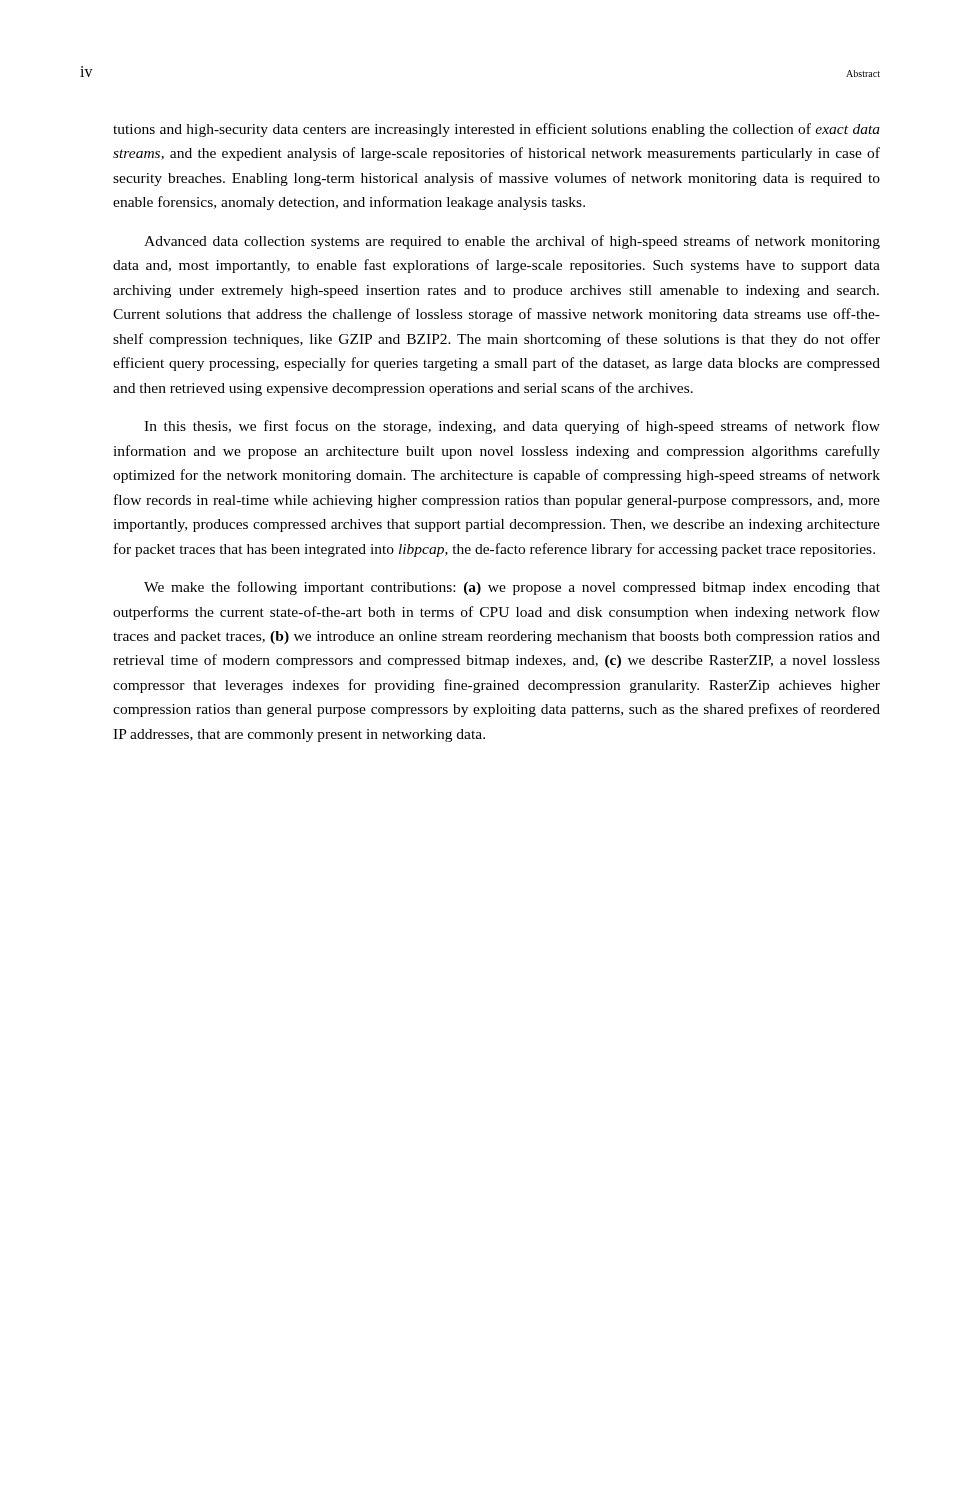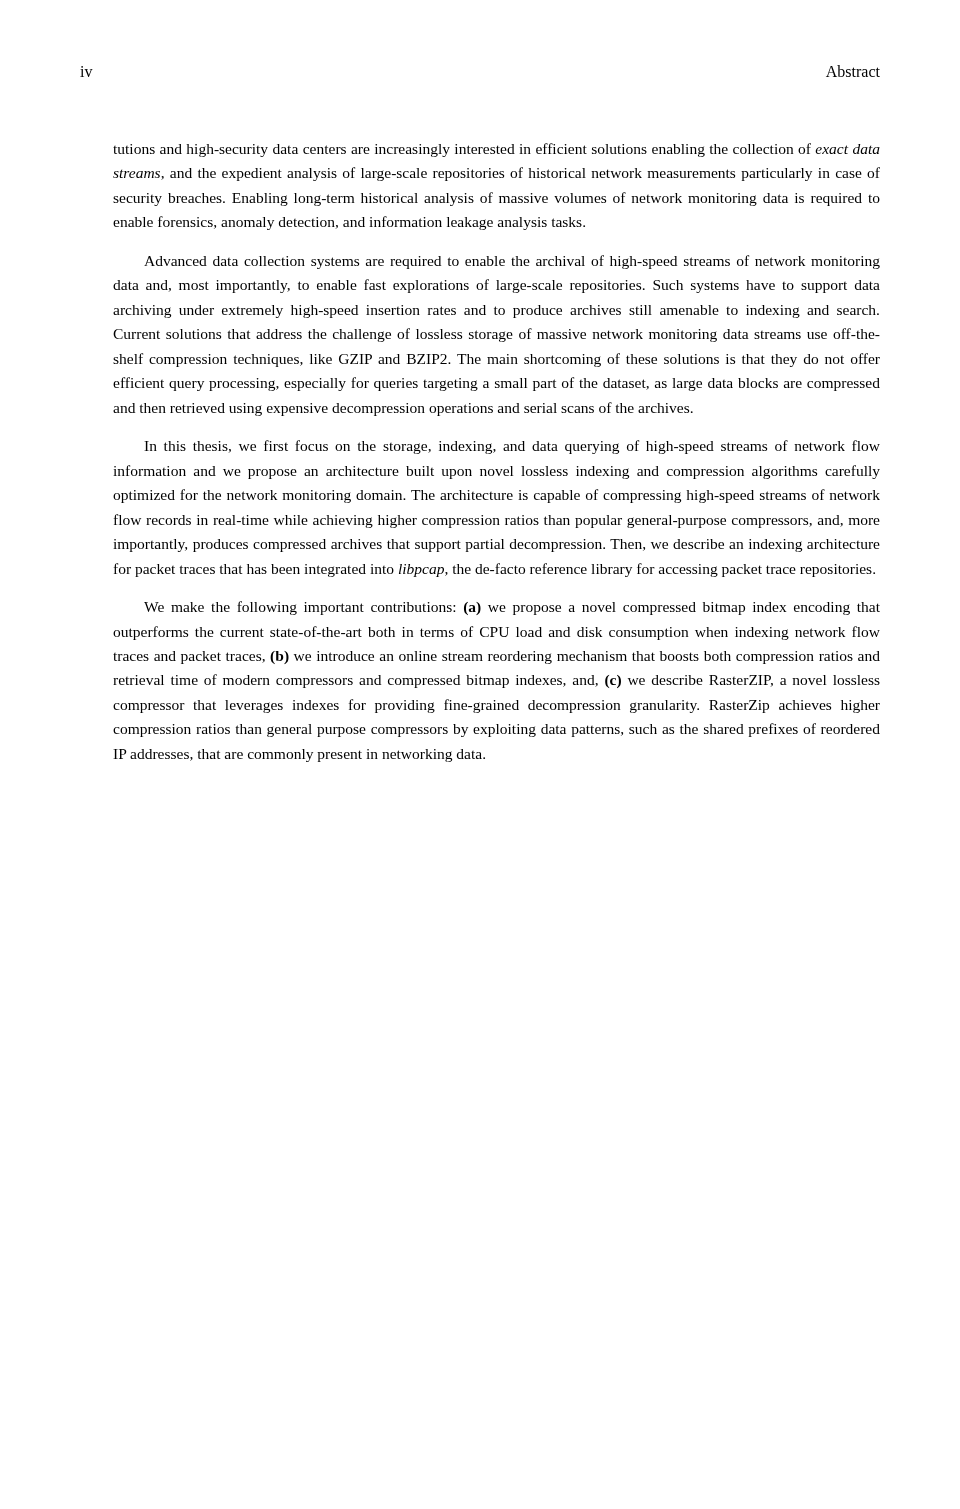--- a/index.html
+++ b/index.html
@@ -21,30 +21,30 @@
       min-height: 1509px;
       background: #ffffff;
       padding: 60px 80px 80px 80px;
       position: relative;
     }
 
     .page-header {
       display: flex;
       justify-content: space-between;
       align-items: baseline;
-      margin-bottom: 52px;
+      margin-bottom: 32px;
       border-bottom: none;
     }
 
     .header-left {
       font-size: 16px;
     }
 
     .header-right {
-      font-size: 16px;
+      font-size: 10px;
     }
 
     .content {
       text-align: justify;
       hyphens: auto;
       margin-left: 33px;
     }
 
     .paragraph {
       margin-bottom: 14px;

